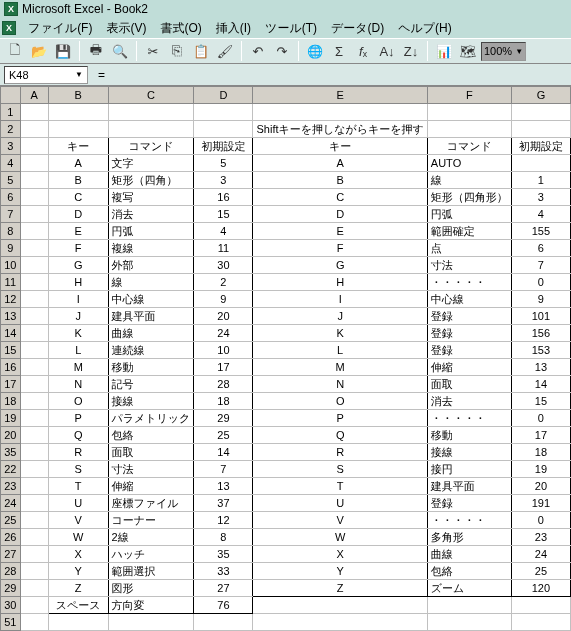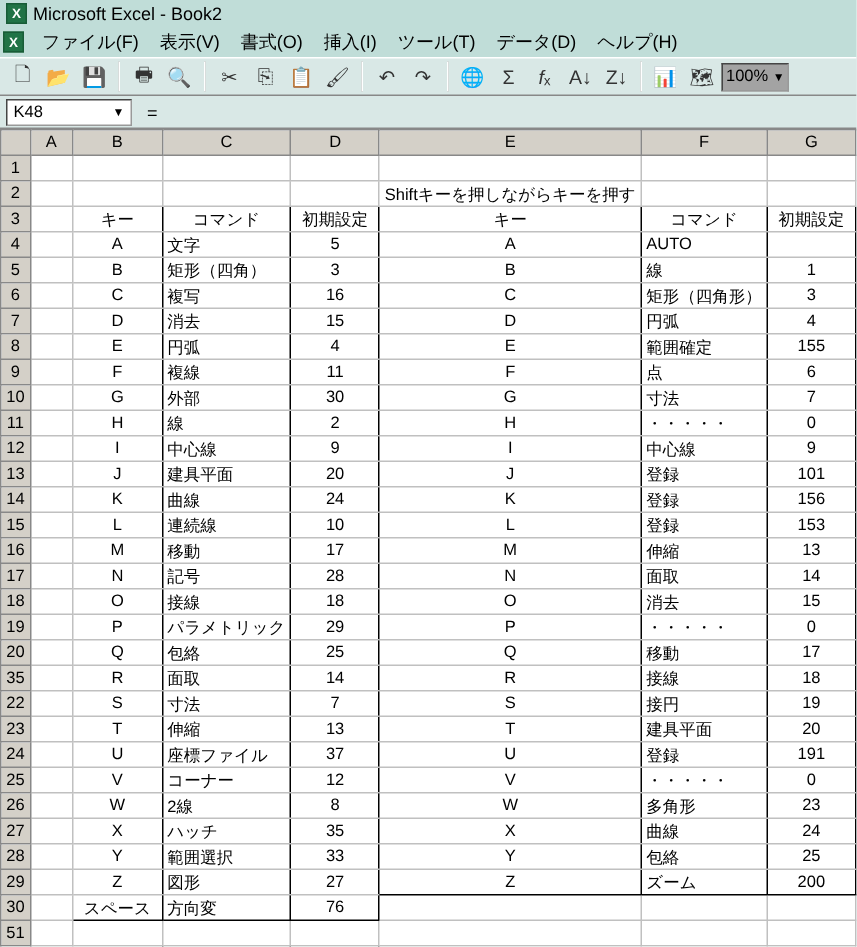--- a/index.html
+++ b/index.html
@@ -719,21 +719,21 @@
           <td class="tc bl br">
             <div class="cell-inner tc">27</div>
           </td>
           <td class="tc bl br bb">
             <div class="cell-inner tc">Z</div>
           </td>
           <td class="bl br bb">
             <div class="cell-inner ">ズーム</div>
           </td>
           <td class="tc bl br bb">
-            <div class="cell-inner tc">200</div>
+            <div class="cell-inner tc">120</div>
           </td>
         </tr>
         <tr>
           <th class="rowhdr">30</th>
           <td></td>
           <td class="tc bl br bb">
             <div class="cell-inner tc">スペース</div>
           </td>
           <td class="bl br bb">
             <div class="cell-inner ">方向変</div>

